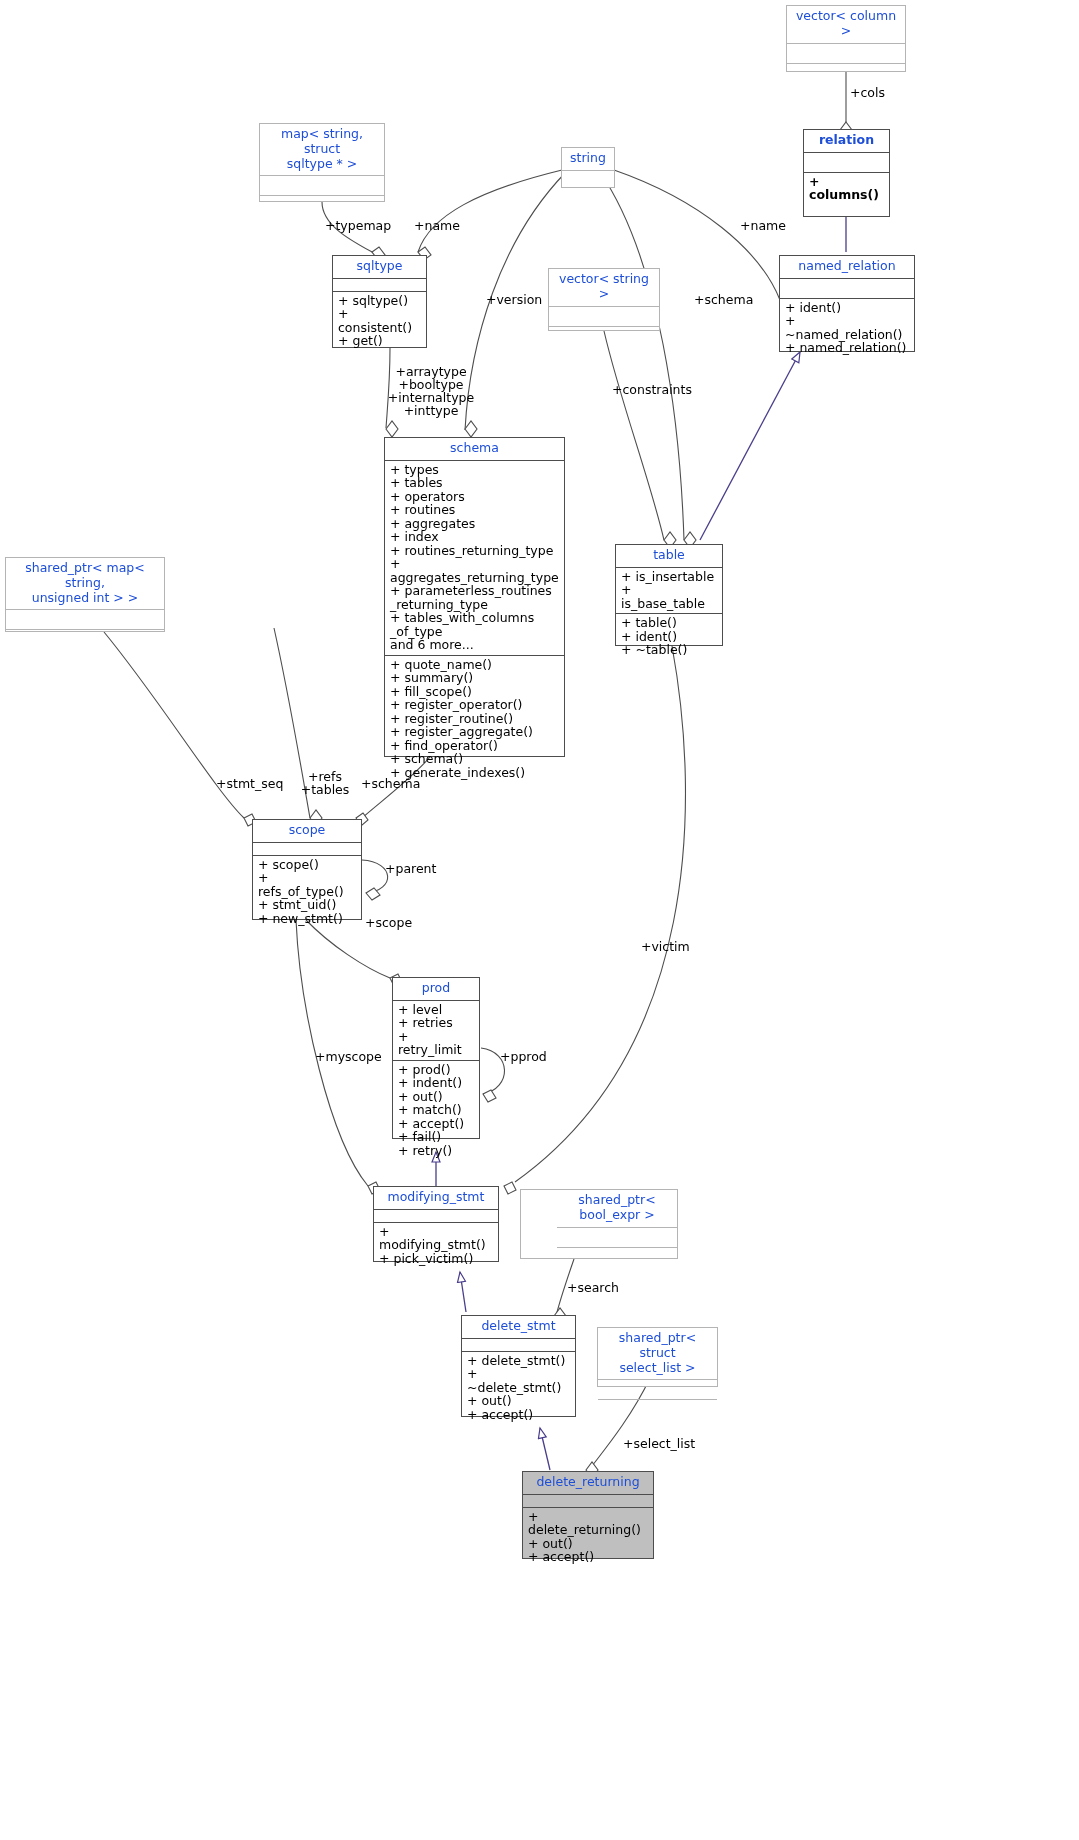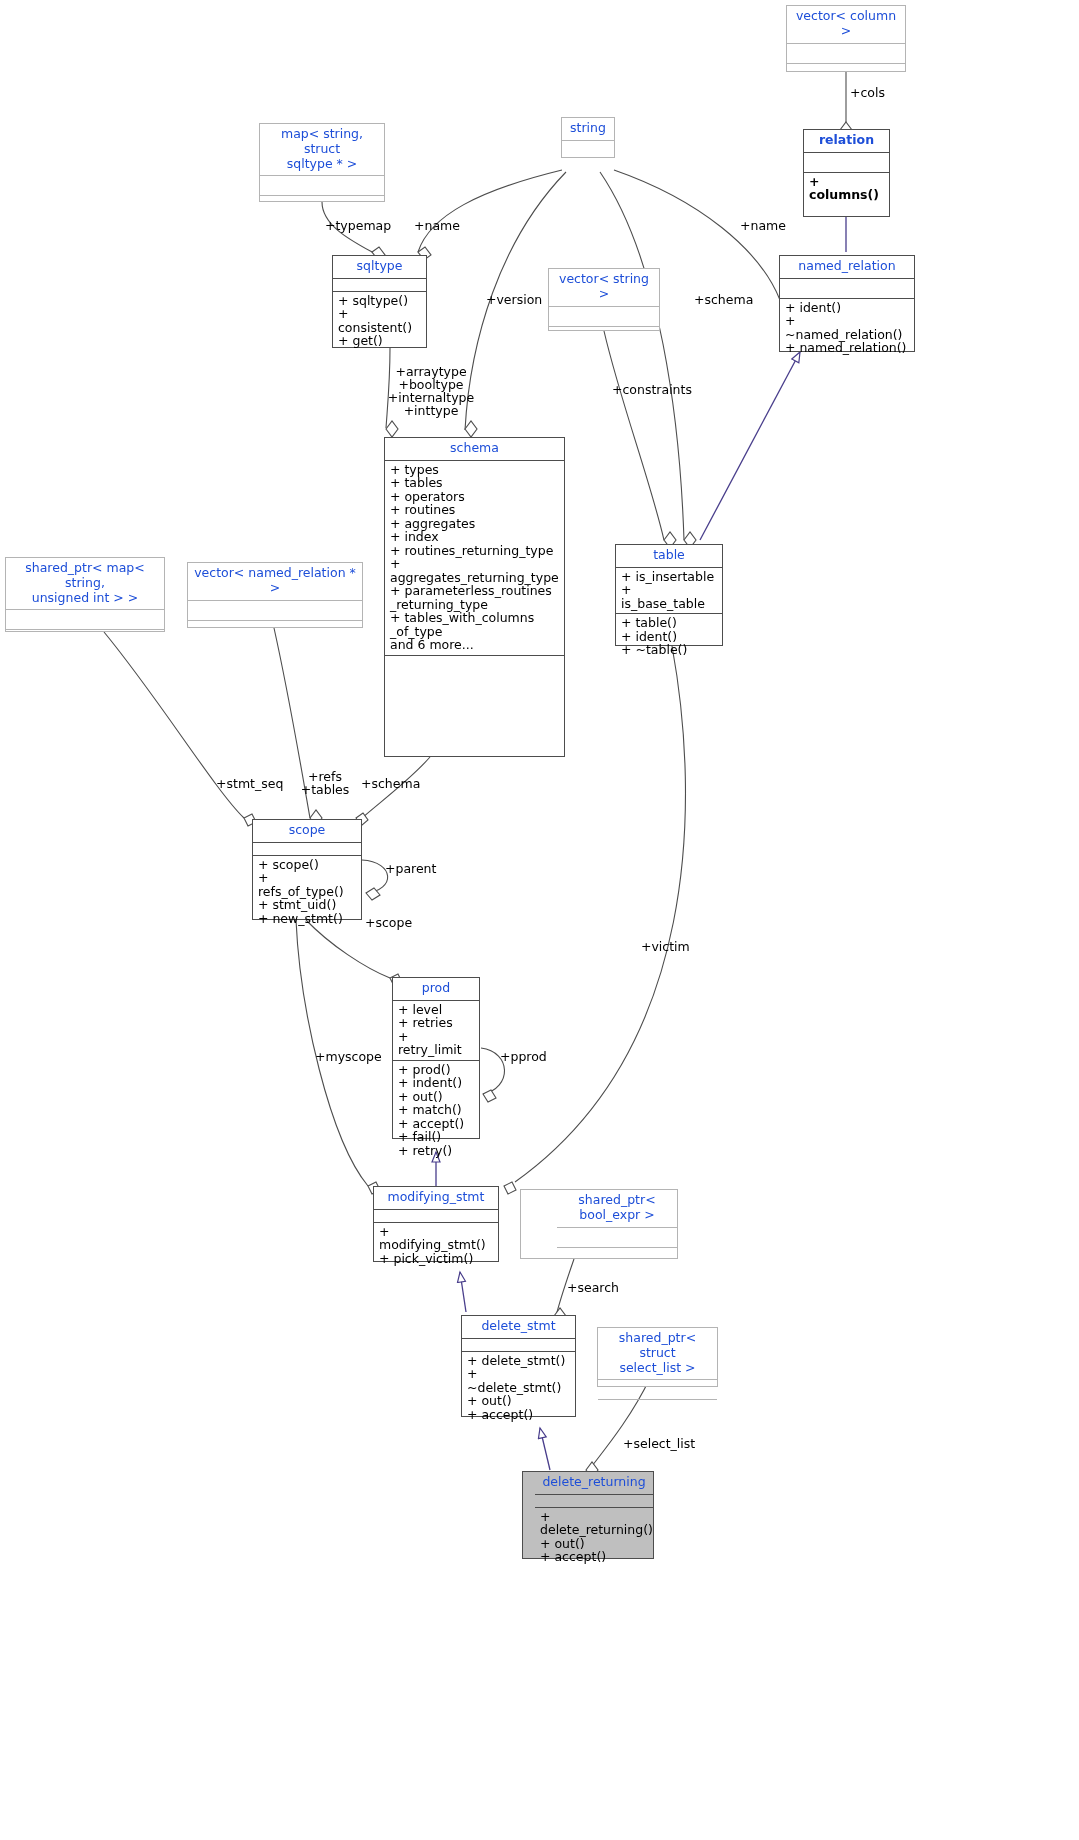--- a/index.html
+++ b/index.html
@@ -186,21 +186,21 @@
 + named_relation()</div>
   </div>
 
   <div class="node light" style="left:259px; top:123px; width:126px; height:79px;">
     <div class="title">map&lt; string, struct
 sqltype * &gt;</div>
     <div class="compart attrs empty"></div>
     <div class="compart empty"></div>
   </div>
 
-  <div class="node light" style="left:561px; top:117px; width:54px; height:41px;">
+  <div class="node light" style="left:561px; top:147px; width:54px; height:41px;">
     <div class="title">string</div>
     <div class="compart empty" style="min-height:14px;"></div>
   </div>
 
   <div class="node" style="left:332px; top:255px; width:95px; height:93px;">
     <div class="title">sqltype</div>
     <div class="compart attrs empty" style="min-height:13px;"></div>
     <div class="compart">+ sqltype()
 + consistent()
 + get()</div>
@@ -220,43 +220,47 @@
 + routines
 + aggregates
 + index
 + routines_returning_type
 + aggregates_returning_type
 + parameterless_routines
 _returning_type
 + tables_with_columns
 _of_type
 and 6 more...</div>
+    <div class="compart">+ quote_name()
++ summary()
++ fill_scope()
++ register_operator()
++ register_routine()
++ register_aggregate()
++ find_operator()
++ schema()
++ generate_indexes()</div>
   </div>
 
   <div class="node" style="left:615px; top:544px; width:108px; height:102px;">
     <div class="title">table</div>
     <div class="compart attrs">+ is_insertable
 + is_base_table</div>
     <div class="compart">+ table()
 + ident()
 + ~table()</div>
   </div>
 
   <div class="node light" style="left:5px; top:557px; width:160px; height:75px;">
     <div class="title">shared_ptr&lt; map&lt; string,
 unsigned int &gt; &gt;</div>
     <div class="compart attrs empty"></div>
     <div class="compart empty" style="min-height:16px;"></div>
   </div>
 
-  <div class="node light" style="left:187px; top:562px; width:176px; height:66px;">
-    <div class="title">vector&lt; named_relation * &gt;</div>
-    <div class="compart attrs empty"></div>
-    <div class="compart empty"></div>
-  </div>
 
   <div class="node" style="left:252px; top:819px; width:110px; height:101px;">
     <div class="title">scope</div>
     <div class="compart attrs empty" style="min-height:13px;"></div>
     <div class="compart">+ scope()
 + refs_of_type()
 + stmt_uid()
 + new_stmt()</div>
   </div>
 
@@ -296,21 +300,21 @@
 + accept()</div>
   </div>
 
   <div class="node light" style="left:597px; top:1327px; width:121px; height:60px;">
     <div class="title">shared_ptr&lt; struct
 select_list &gt;</div>
     <div class="compart attrs empty"></div>
     <div class="compart empty"></div>
   </div>
 
-  <div class="node filled" style="left:522px; top:1471px; width:132px; height:88px;padding-left:12px;">
+  <div class="node filled" style="left:522px; top:1471px; width:132px; height:88px;">
     <div class="title">delete_returning</div>
     <div class="compart attrs empty" style="min-height:13px;"></div>
     <div class="compart">+ delete_returning()
 + out()
 + accept()</div>
   </div>
 
   <div class="edge-label" style="left:850px; top:86px;">+cols</div>
 
   <div class="edge-label" style="left:740px; top:219px;">+name</div>

